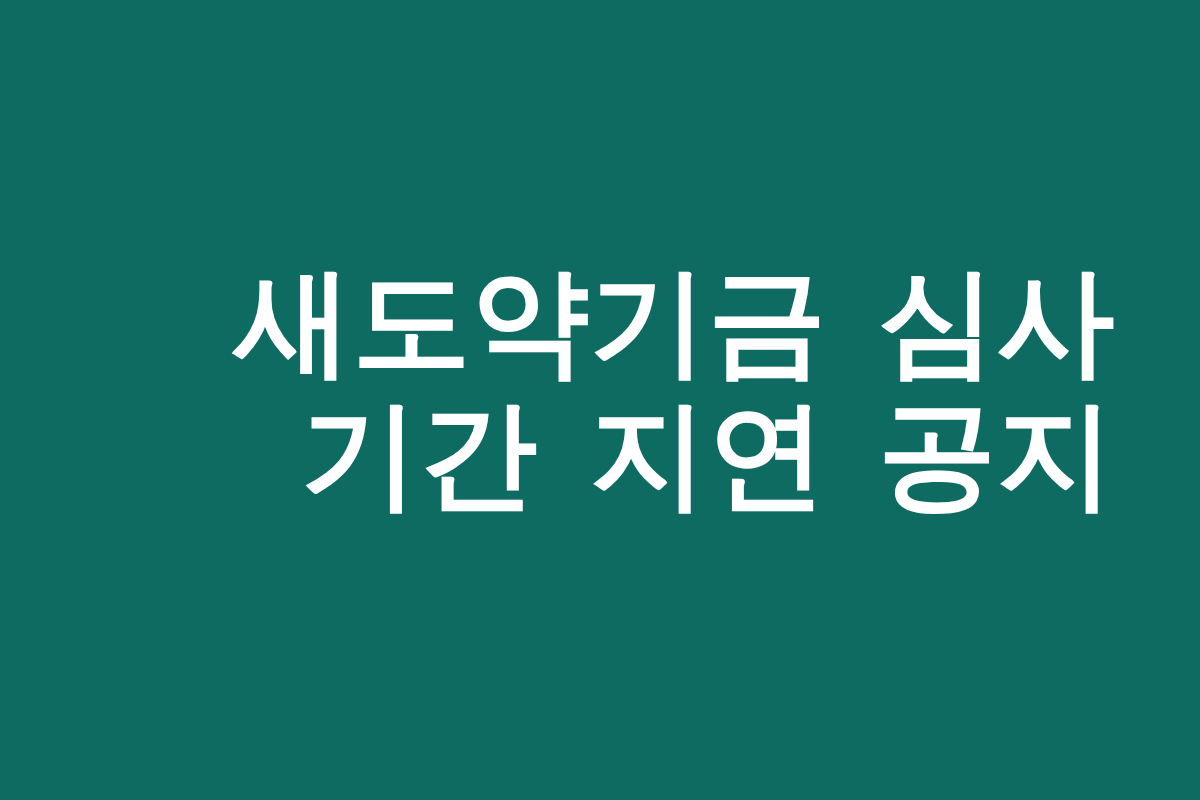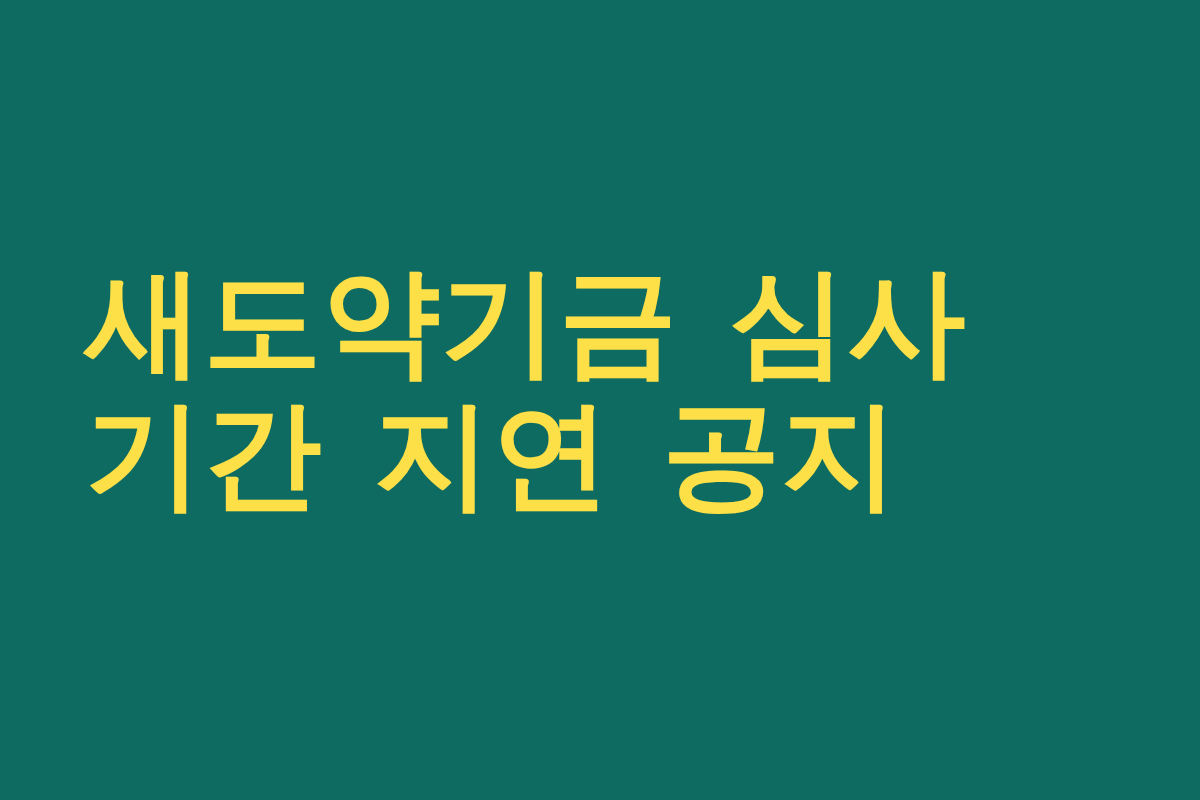--- a/index.html
+++ b/index.html
@@ -44,15 +44,15 @@
     word-spacing: 10px;
     white-space: normal;
     -webkit-font-smoothing: antialiased;
   }
 </style>
 </head>
 <body>
 
 <div id="banner" style="background: rgb(14, 107, 97);">
 
-  <h1 id="headline" style="color: #fde047; text-align: left;">새도약기금 심사 기간 지연 공지</h1>
+  <h1 id="headline" style="color: #ffffff; text-align: right;">새도약기금 심사 기간 지연 공지</h1>
 
 </div>
 
 </body></html>

